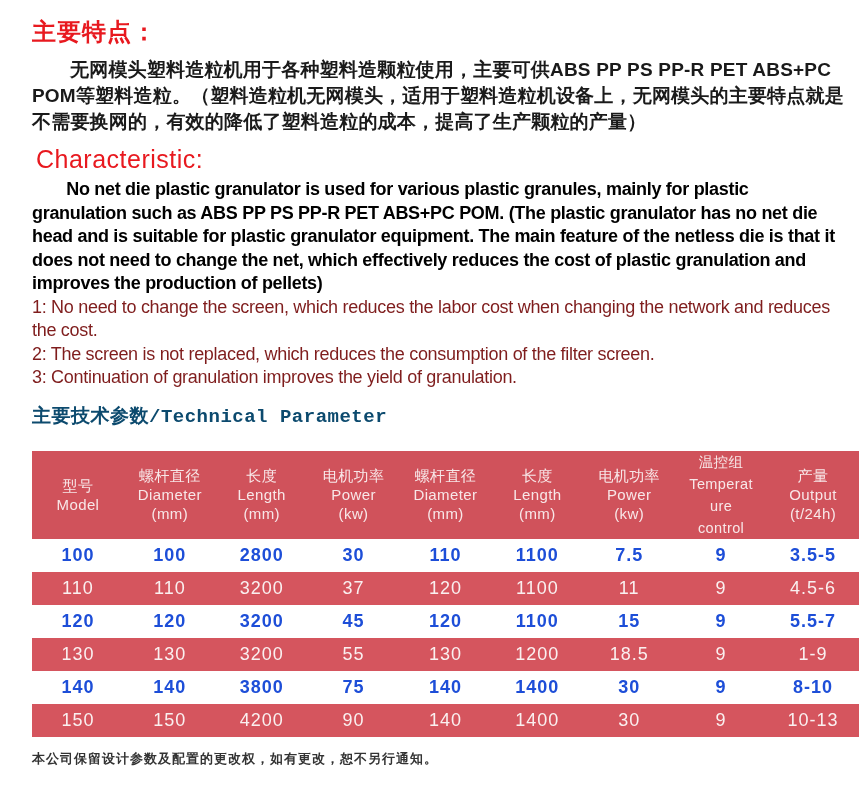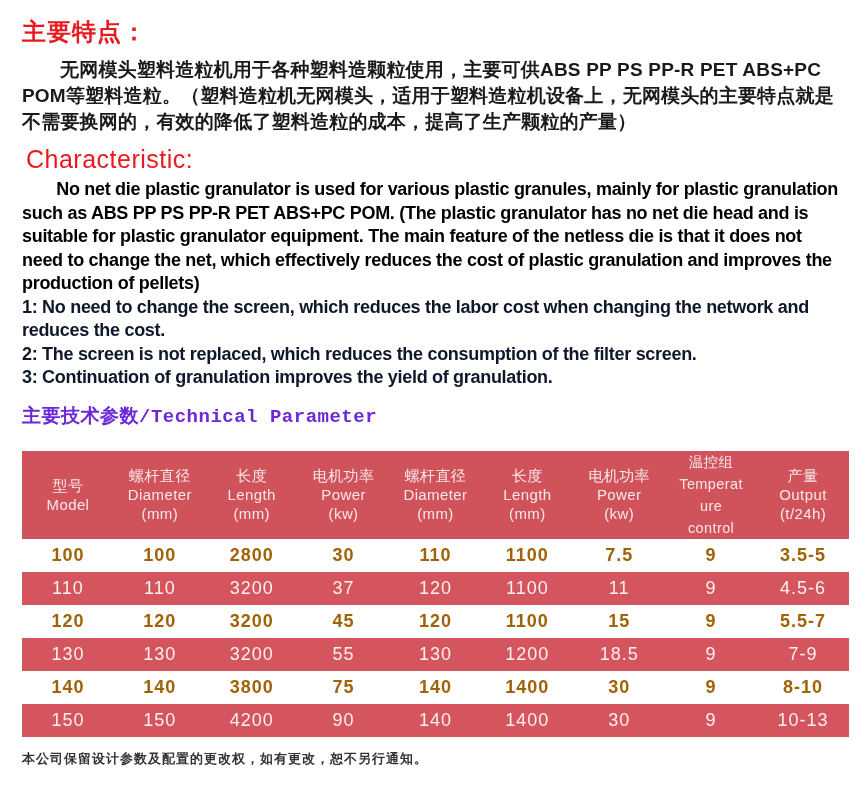--- a/index.html
+++ b/index.html
@@ -7,21 +7,21 @@
   body {
     width: 866px;
     height: 793px;
     overflow: hidden;
     font-family: "Liberation Sans", sans-serif;
     color: #1a1a1a;
   }
   .page {
     width: 866px;
     height: 793px;
-    padding: 12px 19px 0 22px;
+    padding: 12px 19px 0 32px;
   }
   .cn-title {
     color: var(--title-red, #e8191f);
     font-size: 24px;
     font-weight: bold;
     letter-spacing: 1px;
     margin: 4px 0 9px 0;
   }
   .cn-para {
     font-size: 19px;
@@ -46,32 +46,32 @@
   .en-para {
     font-size: 18px;
     font-weight: bold;
     line-height: 23.5px;
     text-indent: 1.9em;
     letter-spacing: -0.3px;
     color: #000000;
   }
   .en-list .list-line {
     font-size: 18px;
-    font-weight: bold;
+    font-weight: normal;
     line-height: 23.5px;
     letter-spacing: -0.3px;
-    color: #0f172a;
+    color: #7f1d1d;
   }
   .table-title {
     margin-top: 13px;
     font-family: "Liberation Mono", "DejaVu Sans Mono", monospace;
     font-size: 19px;
     font-weight: bold;
     letter-spacing: 0.5px;
-    color: #6d28d9;
+    color: #0c4a6e;
   }
   table.param-table {
     width: 827px;
     margin-top: 22px;
     border-collapse: collapse;
     table-layout: fixed;
   }
   table.param-table thead th {
     background: var(--table-header-red, #d0525b);
     color: #f8e7e8;
@@ -89,21 +89,21 @@
     font-size: 14.5px;
   }
   table.param-table tbody td {
     height: 33px;
     text-align: center;
     vertical-align: middle;
     font-size: 18px;
     letter-spacing: 1px;
   }
   tr.row-white { background: #ffffff; }
-  tr.row-white td { color: #a16207; font-weight: bold; }
+  tr.row-white td { color: #1d4ed8; font-weight: bold; }
   tr.row-red { background: var(--table-row-red, #d5555e); }
   tr.row-red td { color: #faf0f0; font-weight: normal; }
   .footnote { margin-top: 13px; }
   .footnote-cn {
     font-size: 13px;
     font-weight: bold;
     color: #333333;
     letter-spacing: 1px;
   }
 </style>
@@ -197,21 +197,21 @@
         </tr>
         <tr class="row-red">
           <td>130</td>
           <td>130</td>
           <td>3200</td>
           <td>55</td>
           <td>130</td>
           <td>1200</td>
           <td>18.5</td>
           <td>9</td>
-          <td>7-9</td>
+          <td>1-9</td>
         </tr>
         <tr class="row-white">
           <td>140</td>
           <td>140</td>
           <td>3800</td>
           <td>75</td>
           <td>140</td>
           <td>1400</td>
           <td>30</td>
           <td>9</td>

